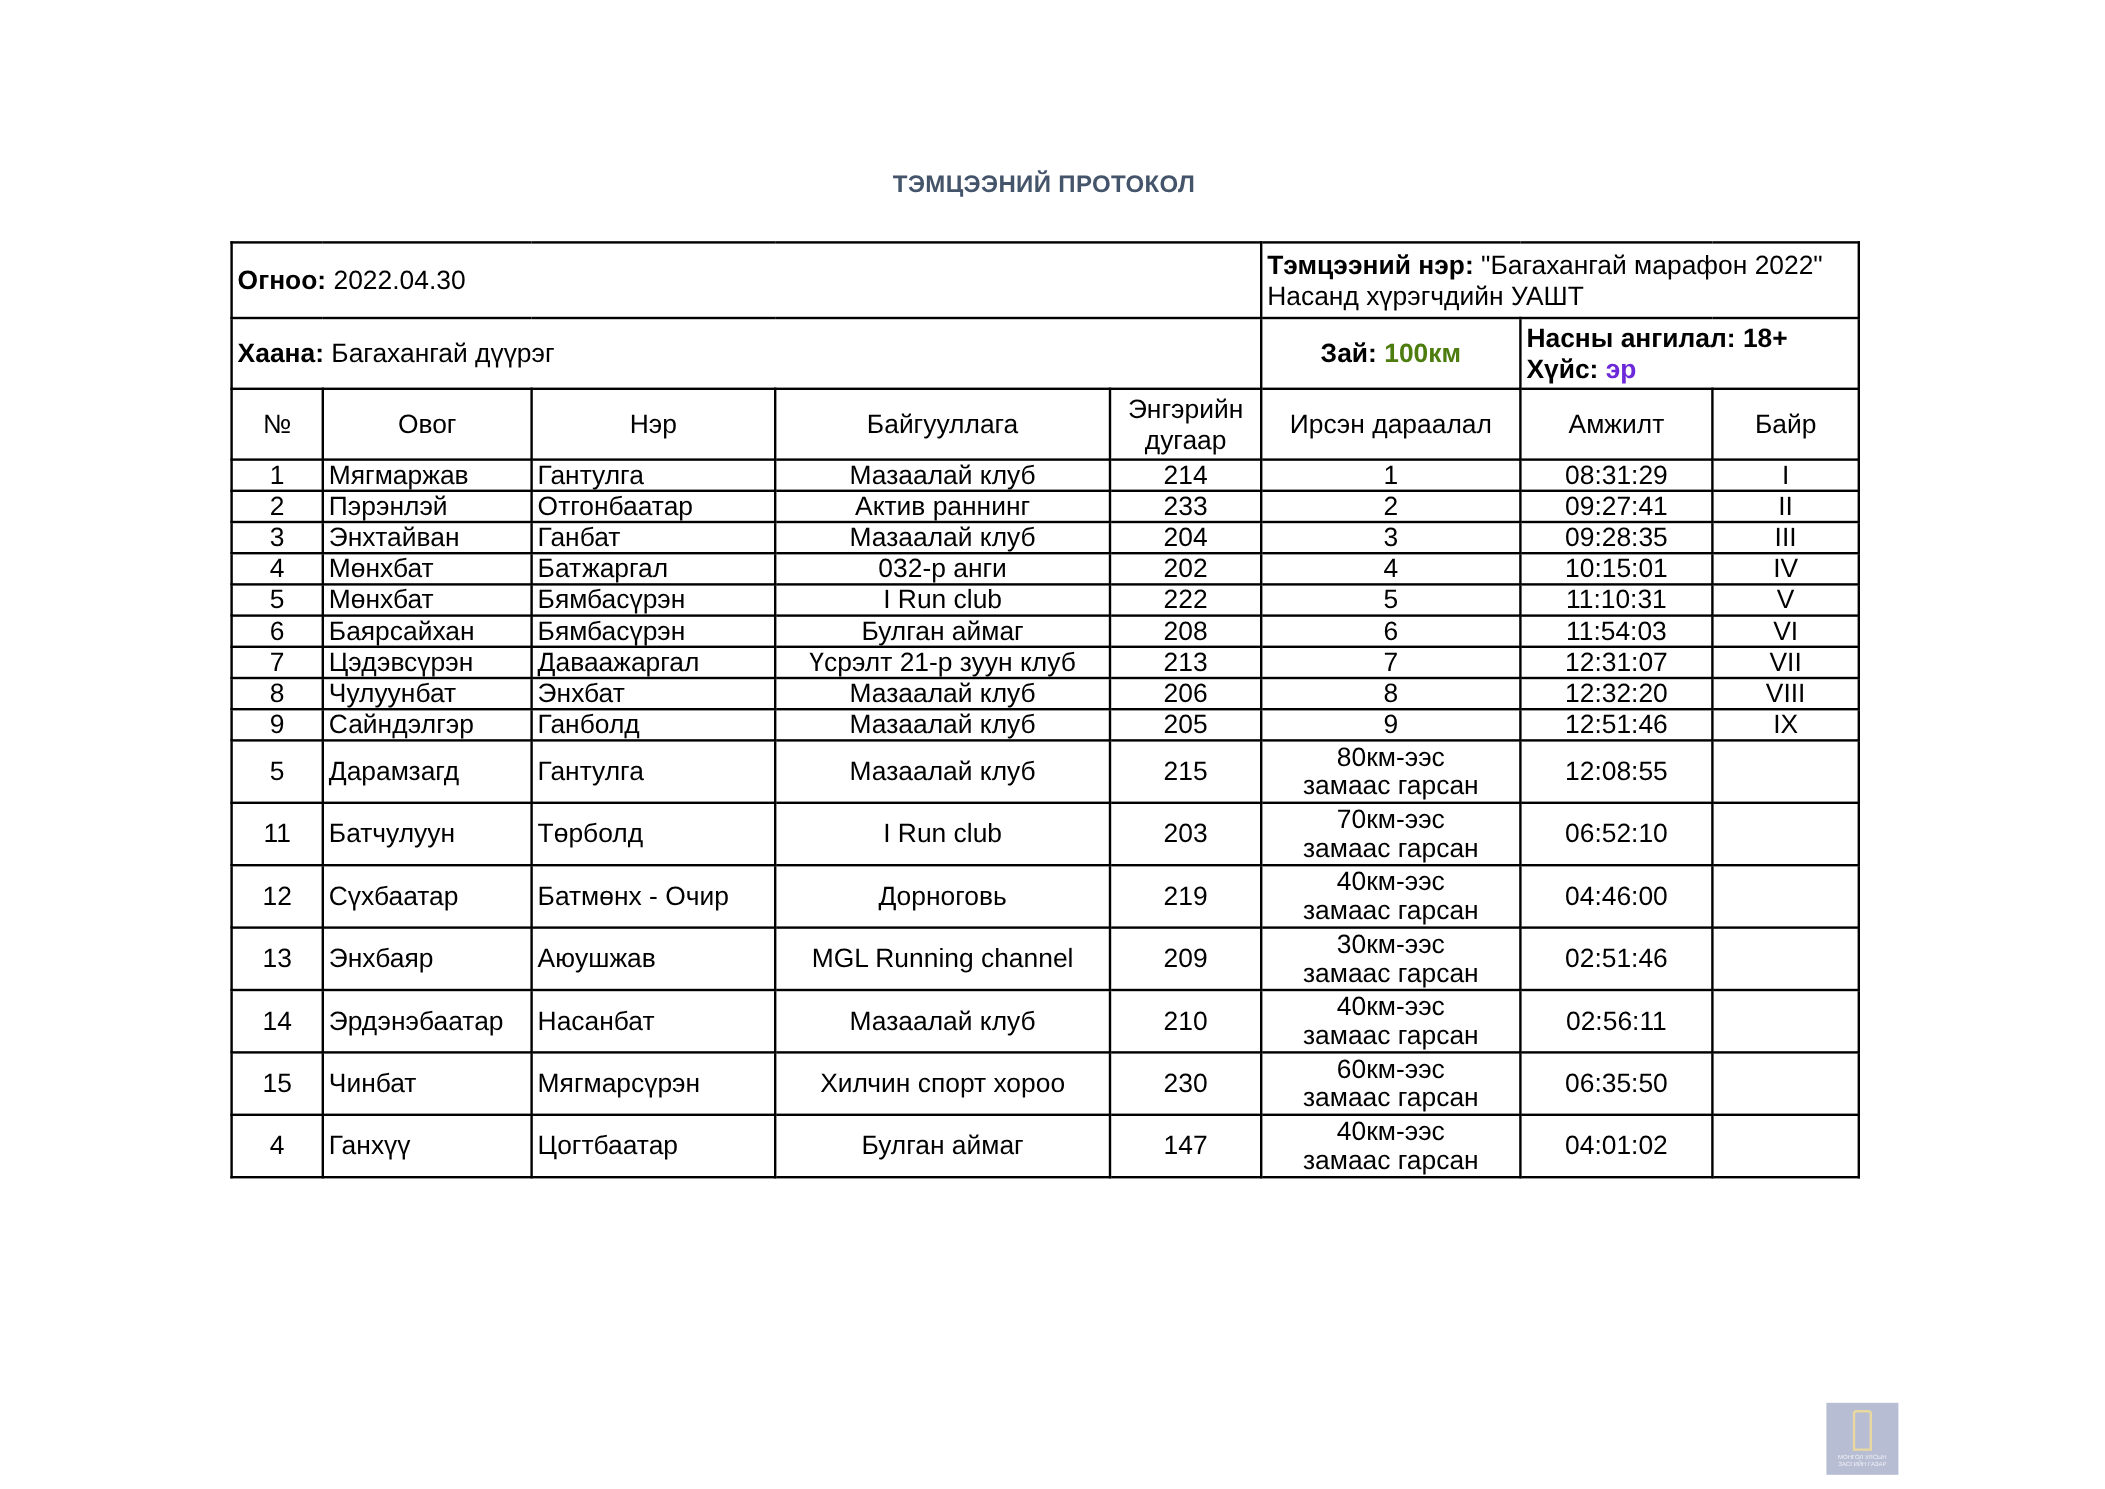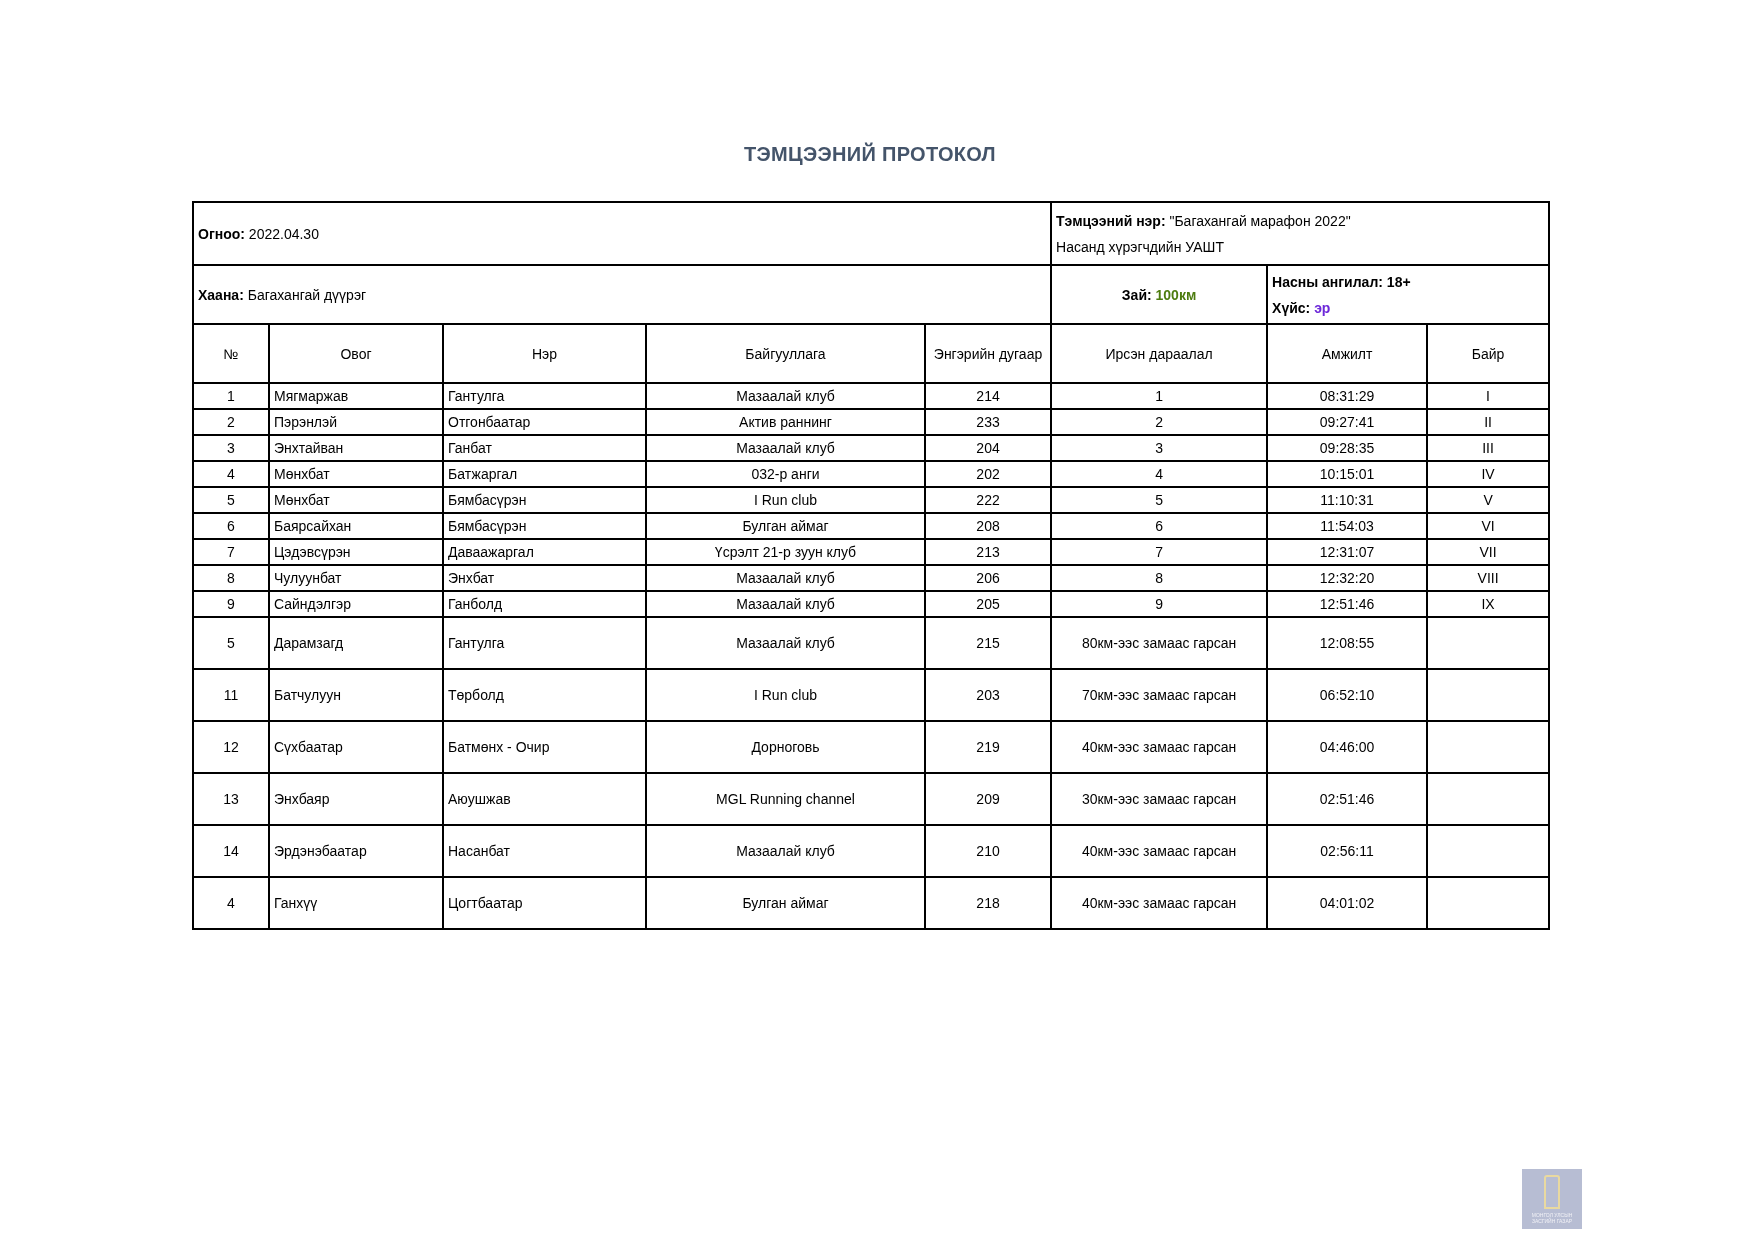--- a/index.html
+++ b/index.html
@@ -1,21 +1,21 @@
 <!DOCTYPE html>
 <html><head>
 <meta charset="utf-8">
 <style>
   html, body { margin:0; padding:0; background:#ffffff; }
   body { width:1754px; height:1241px; position:relative; overflow:hidden;
          font-family:"Liberation Sans", sans-serif; color:#000; }
   .title { position:absolute; left:0; width:1740px; top:143px; text-align:center;
            font-size:20px; font-weight:bold; color:#44546a; letter-spacing:0.3px; }
   table.proto { position:absolute; left:192px; top:201px; border-collapse:collapse;
-                table-layout:fixed; width:1356px; font-size:14px;border-radius:19px; }
+                table-layout:fixed; width:1356px; font-size:22px;border-radius:19px; }
   table.proto td { border:2.5px solid #000; padding:0 4px; line-height:26px; }
   .c { text-align:center; }
   .l { text-align:left; }
   .b { font-weight:bold; }
   .red { color:#4d7c0f; font-weight:bold; }
   .blue { color:#6d28d9; font-weight:bold; }
   tr.top1 td { height:61px; }
   tr.top2 td { height:57px; }
   tr.hdr td { height:57px; }
   tr.short td { height:24px; line-height:24px; }
@@ -214,25 +214,35 @@
         <td class="c">14</td>
         <td class="l">Эрдэнэбаатар</td>
         <td class="l">Насанбат</td>
         <td class="c">Мазаалай клуб</td>
         <td class="c">210</td>
         <td class="c" style="line-height: 24px; padding: 0px 24px;">40км-ээс замаас гарсан</td>
         <td class="c">02:56:11</td>
         <td class="c"></td>
       </tr>
       <tr class="tall">
+        <td class="c">15</td>
+        <td class="l">Чинбат</td>
+        <td class="l">Мягмарсүрэн</td>
+        <td class="c">Хилчин спорт хороо</td>
+        <td class="c">230</td>
+        <td class="c" style="line-height: 24px; padding: 0px 24px;">60км-ээс замаас гарсан</td>
+        <td class="c">06:35:50</td>
+        <td class="c"></td>
+      </tr>
+      <tr class="tall">
         <td class="c">4</td>
         <td class="l">Ганхүү</td>
         <td class="l">Цогтбаатар</td>
         <td class="c">Булган аймаг</td>
-        <td class="c">218</td>
+        <td class="c">147</td>
         <td class="c" style="line-height: 24px; padding: 0px 24px;">40км-ээс замаас гарсан</td>
         <td class="c">04:01:02</td>
         <td class="c"></td>
       </tr>
     </tbody>
 </table>
 
 <div class="logo">
   <div class="emblem"></div>
   <div class="txt">МОНГОЛ УЛСЫН ЗАСГИЙН ГАЗАР</div>

